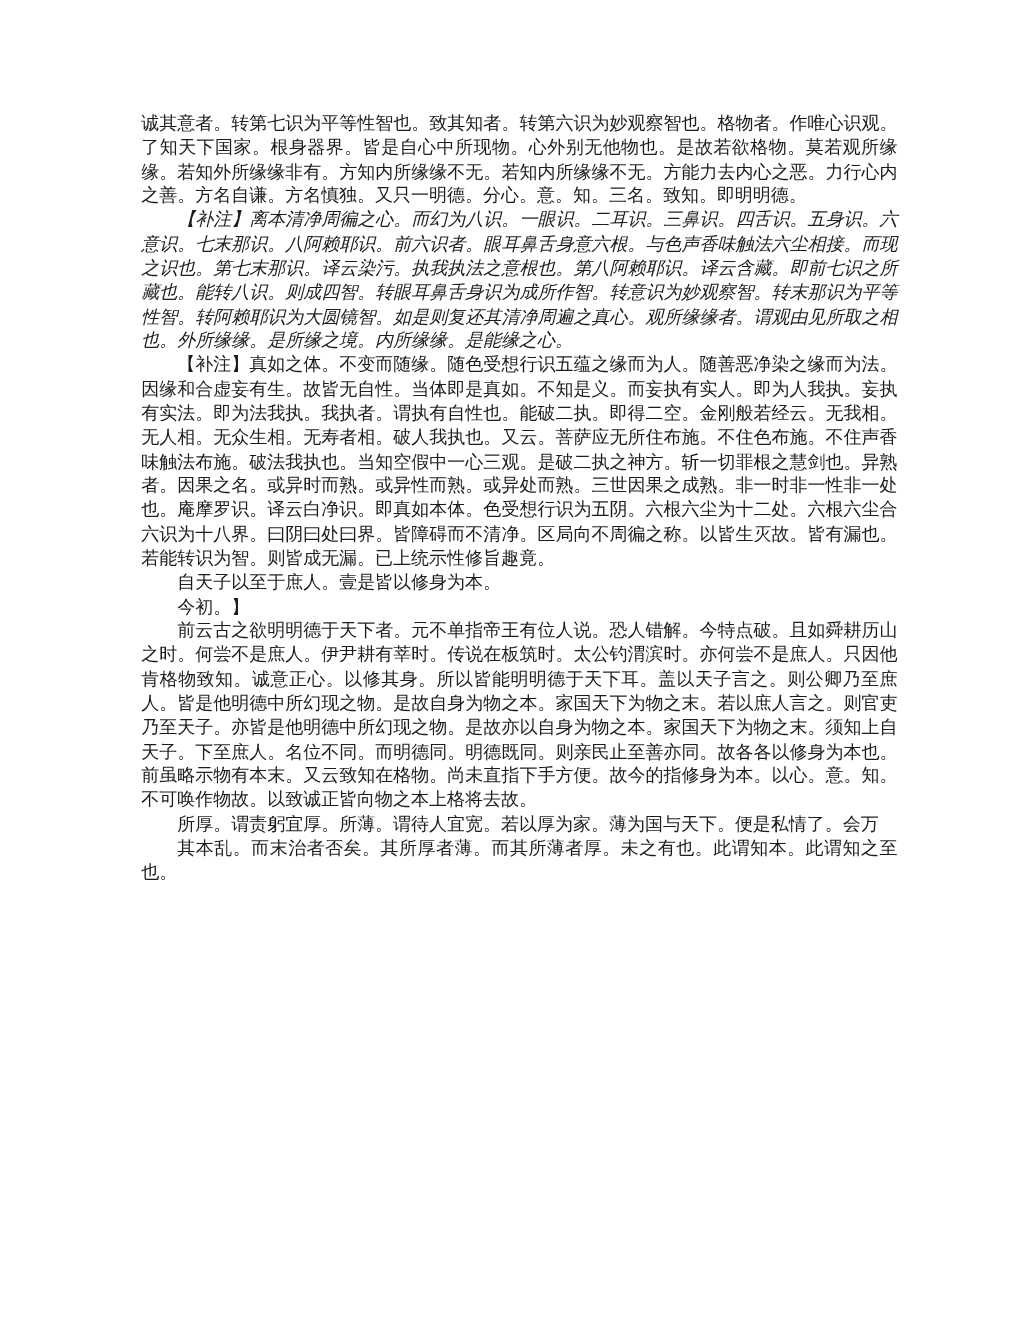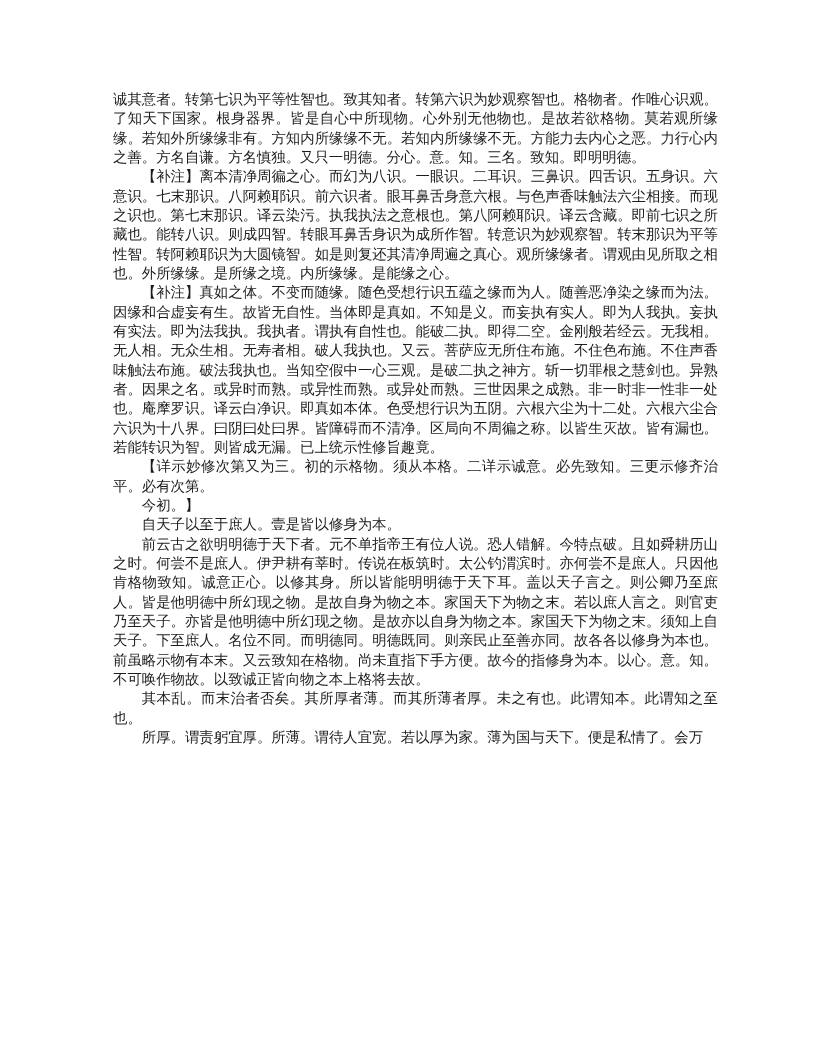--- a/index.html
+++ b/index.html
@@ -27,29 +27,28 @@
     line-height: 19.33px;
     color: #1c1c1c;
     text-align: justify;
     line-break: strict;
     word-break: normal;
   }
   .ind { text-indent: 2em; }
   .g8  { margin-top: 8px; }
   .g9  { margin-top: 9px; }
   .g12 { margin-top: 12px; }
-  .g16 { margin-top: 16px; }
+  .g16 { margin-top: 16px; font-style: italic; }
   .g20 { margin-top: 20px; }
 </style>
 </head>
 <body>
 
 <div class="page">
   <p>诚其意者。转第七识为平等性智也。致其知者。转第六识为妙观察智也。格物者。作唯心识观。了知天下国家。根身器界。皆是自心中所现物。心外别无他物也。是故若欲格物。莫若观所缘缘。若知外所缘缘非有。方知内所缘缘不无。若知内所缘缘不无。方能力去内心之恶。力行心内之善。方名自谦。方名慎独。又只一明德。分心。意。知。三名。致知。即明明德。</p>
   <p class="ind g16">【补注】离本清净周徧之心。而幻为八识。一眼识。二耳识。三鼻识。四舌识。五身识。六意识。七末那识。八阿赖耶识。前六识者。眼耳鼻舌身意六根。与色声香味触法六尘相接。而现之识也。第七末那识。译云染污。执我执法之意根也。第八阿赖耶识。译云含藏。即前七识之所藏也。能转八识。则成四智。转眼耳鼻舌身识为成所作智。转意识为妙观察智。转末那识为平等性智。转阿赖耶识为大圆镜智。如是则复还其清净周遍之真心。观所缘缘者。谓观由见所取之相也。外所缘缘。是所缘之境。内所缘缘。是能缘之心。</p>
   <p class="ind g9">【补注】真如之体。不变而随缘。随色受想行识五蕴之缘而为人。随善恶净染之缘而为法。因缘和合虚妄有生。故皆无自性。当体即是真如。不知是义。而妄执有实人。即为人我执。妄执有实法。即为法我执。我执者。谓执有自性也。能破二执。即得二空。金刚般若经云。无我相。无人相。无众生相。无寿者相。破人我执也。又云。菩萨应无所住布施。不住色布施。不住声香味触法布施。破法我执也。当知空假中一心三观。是破二执之神方。斩一切罪根之慧剑也。异熟者。因果之名。或异时而熟。或异性而熟。或异处而熟。三世因果之成熟。非一时非一性非一处也。庵摩罗识。译云白净识。即真如本体。色受想行识为五阴。六根六尘为十二处。六根六尘合六识为十八界。曰阴曰处曰界。皆障碍而不清净。区局向不周徧之称。以皆生灭故。皆有漏也。若能转识为智。则皆成无漏。已上统示性修旨趣竟。</p>
-  <p class="ind">【详示妙修次第又为三。初的示格物。须从本格。二详示诚意。必先致知。三更示修齐治平。必有次第。</p>
+  <p class="ind g12">自天子以至于庶人。壹是皆以修身为本。</p>
   <p class="ind">今初。】</p>
-  <p class="ind g12">自天子以至于庶人。壹是皆以修身为本。</p>
   <p class="ind g20">前云古之欲明明德于天下者。元不单指帝王有位人说。恐人错解。今特点破。且如舜耕历山之时。何尝不是庶人。伊尹耕有莘时。传说在板筑时。太公钓渭滨时。亦何尝不是庶人。只因他肯格物致知。诚意正心。以修其身。所以皆能明明德于天下耳。盖以天子言之。则公卿乃至庶人。皆是他明德中所幻现之物。是故自身为物之本。家国天下为物之末。若以庶人言之。则官吏乃至天子。亦皆是他明德中所幻现之物。是故亦以自身为物之本。家国天下为物之末。须知上自天子。下至庶人。名位不同。而明德同。明德既同。则亲民止至善亦同。故各各以修身为本也。前虽略示物有本末。又云致知在格物。尚未直指下手方便。故今的指修身为本。以心。意。知。不可唤作物故。以致诚正皆向物之本上格将去故。</p>
+  <p class="ind g8">所厚。谓责躬宜厚。所薄。谓待人宜宽。若以厚为家。薄为国与天下。便是私情了。会万</p>
   <p class="ind">其本乱。而末治者否矣。其所厚者薄。而其所薄者厚。未之有也。此谓知本。此谓知之至也。</p>
-  <p class="ind g8">所厚。谓责躬宜厚。所薄。谓待人宜宽。若以厚为家。薄为国与天下。便是私情了。会万</p>
 </div>
 
 </body></html>

